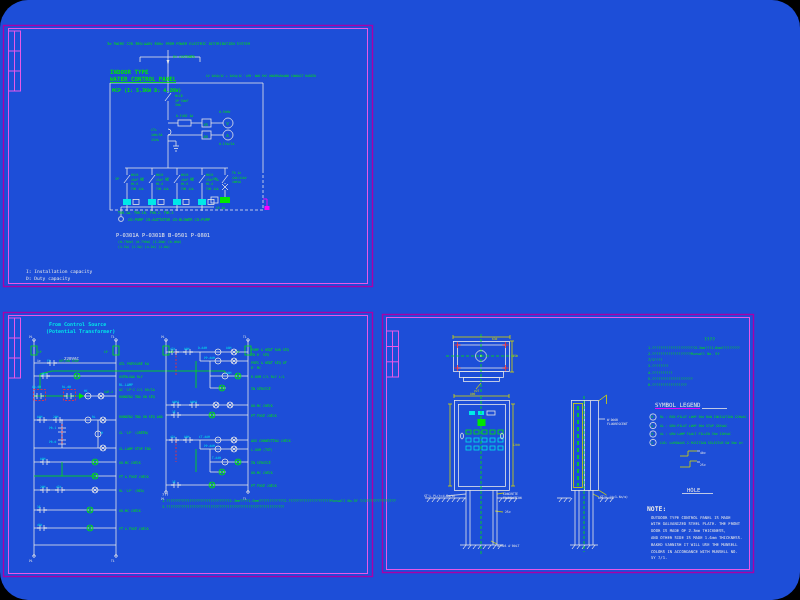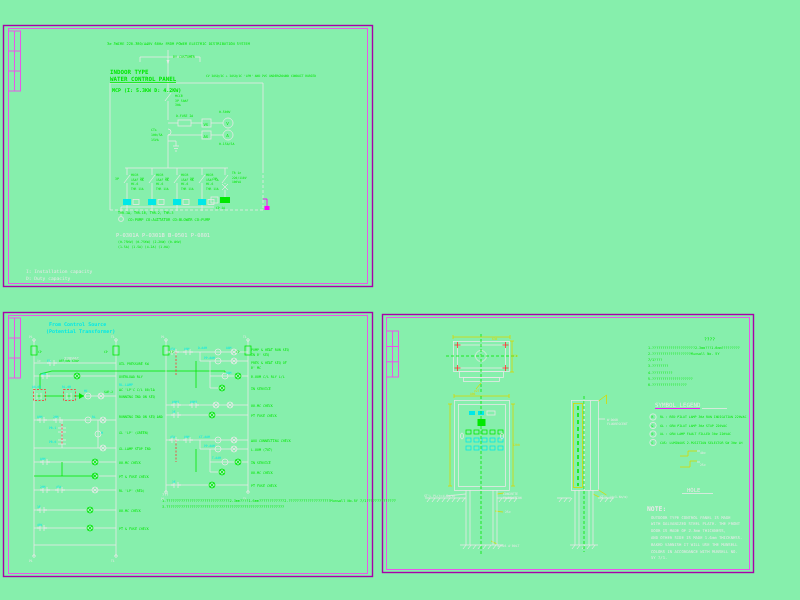--- a/index.html
+++ b/index.html
@@ -1,16 +1,16 @@
 <!DOCTYPE html>
 <html><head>
 <meta charset="utf-8">
 <style>
   html,body{margin:0;padding:0;background:#000;}
-  #stage{position:relative;width:800px;height:600px;background:#86efac;overflow:hidden;}
+  #stage{position:relative;width:800px;height:600px;background:#1d4ed8;overflow:hidden;border-radius:28px;}
   svg{display:block;}
   text{font-family:"DejaVu Sans Mono","Liberation Mono",monospace;}
   .sw{stroke:#e8e8e8;fill:none;stroke-width:.8}
   .sg{stroke:#00e800;fill:none;stroke-width:.8}
   .sc{stroke:#00e8e8;fill:none;stroke-width:.8}
   .sy{stroke:#d8d800;fill:none;stroke-width:.8}
   .sr{stroke:#ff3030;fill:none;stroke-width:.8}
   .sm{stroke:#ff00ff;fill:none;stroke-width:.9}
   .bo{stroke:#a800a8;fill:none;stroke-width:1.4}
   .bi{stroke:#e858e8;fill:none;stroke-width:1}

